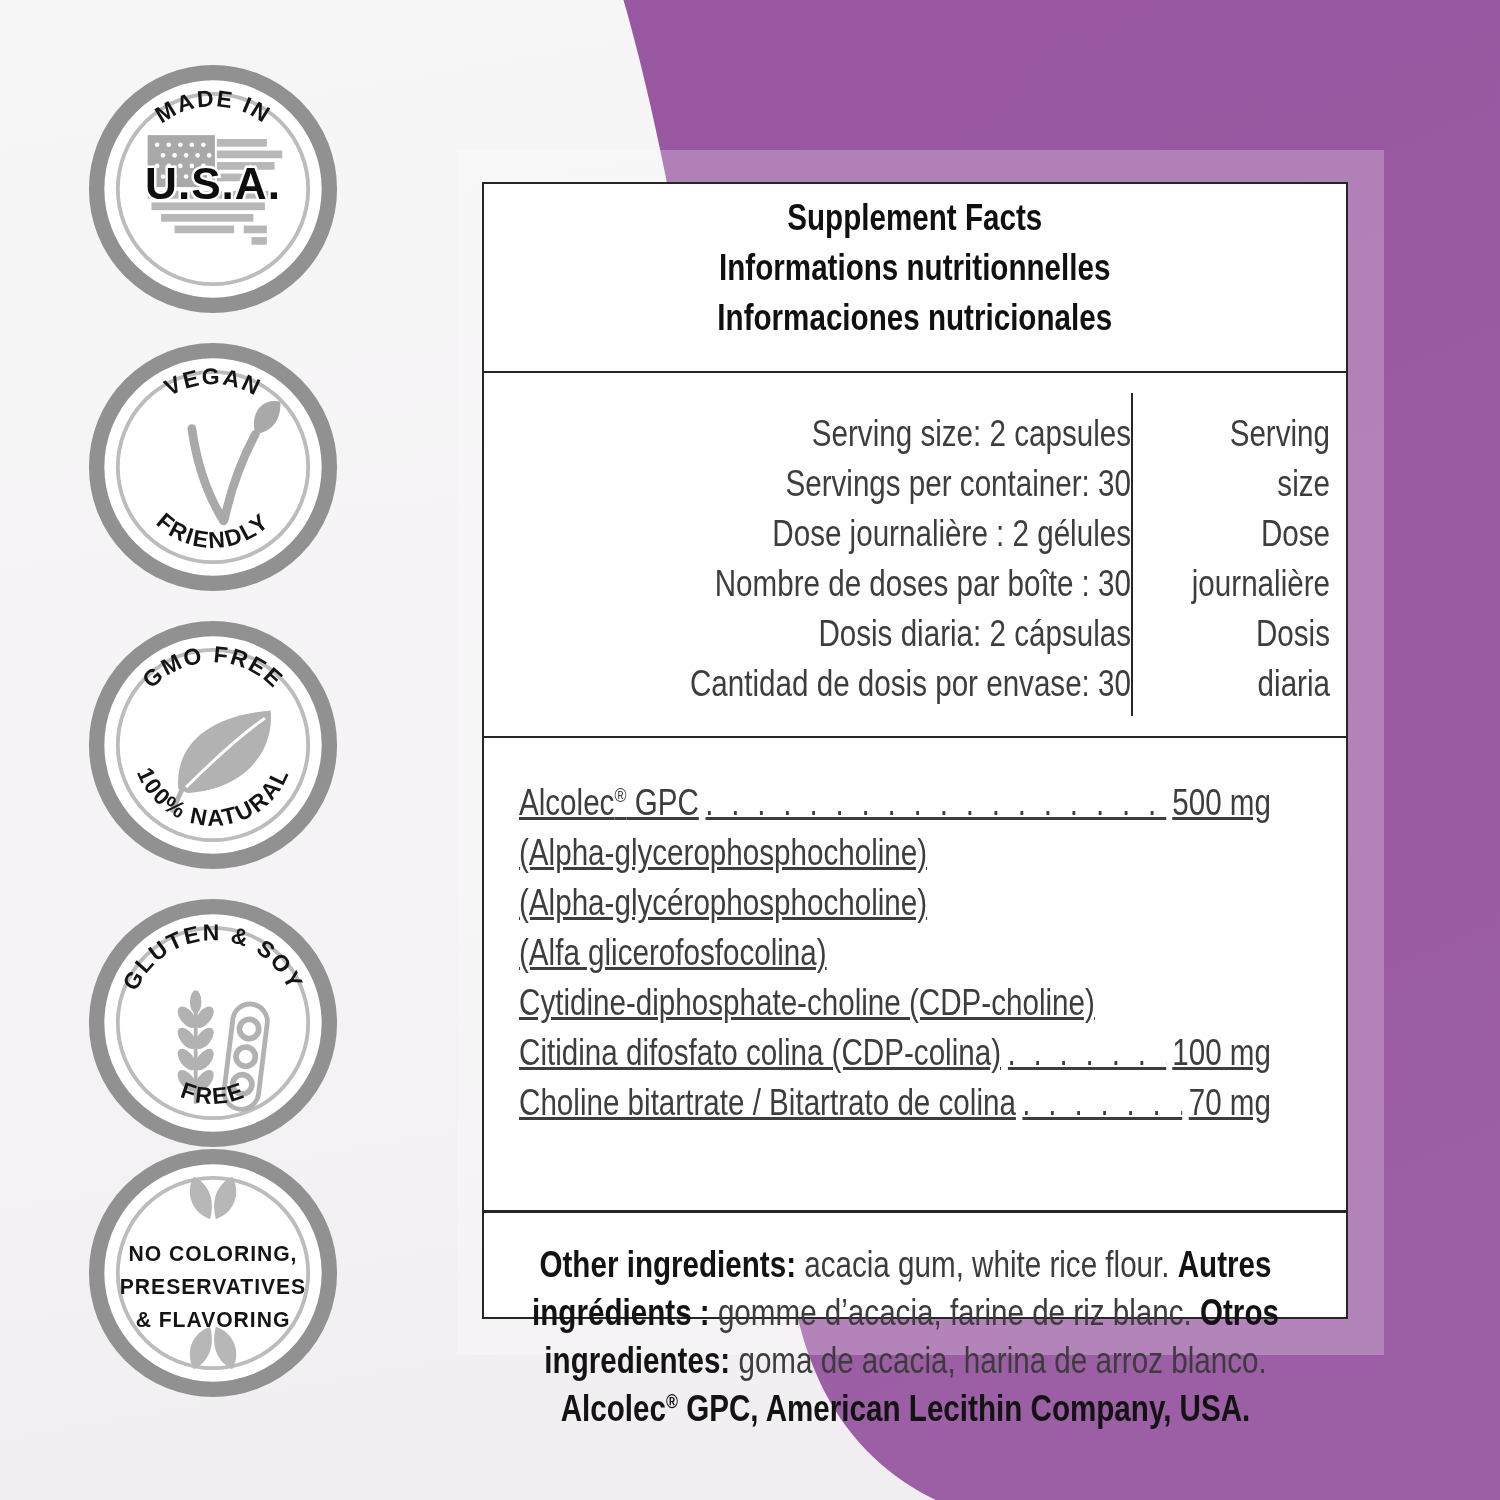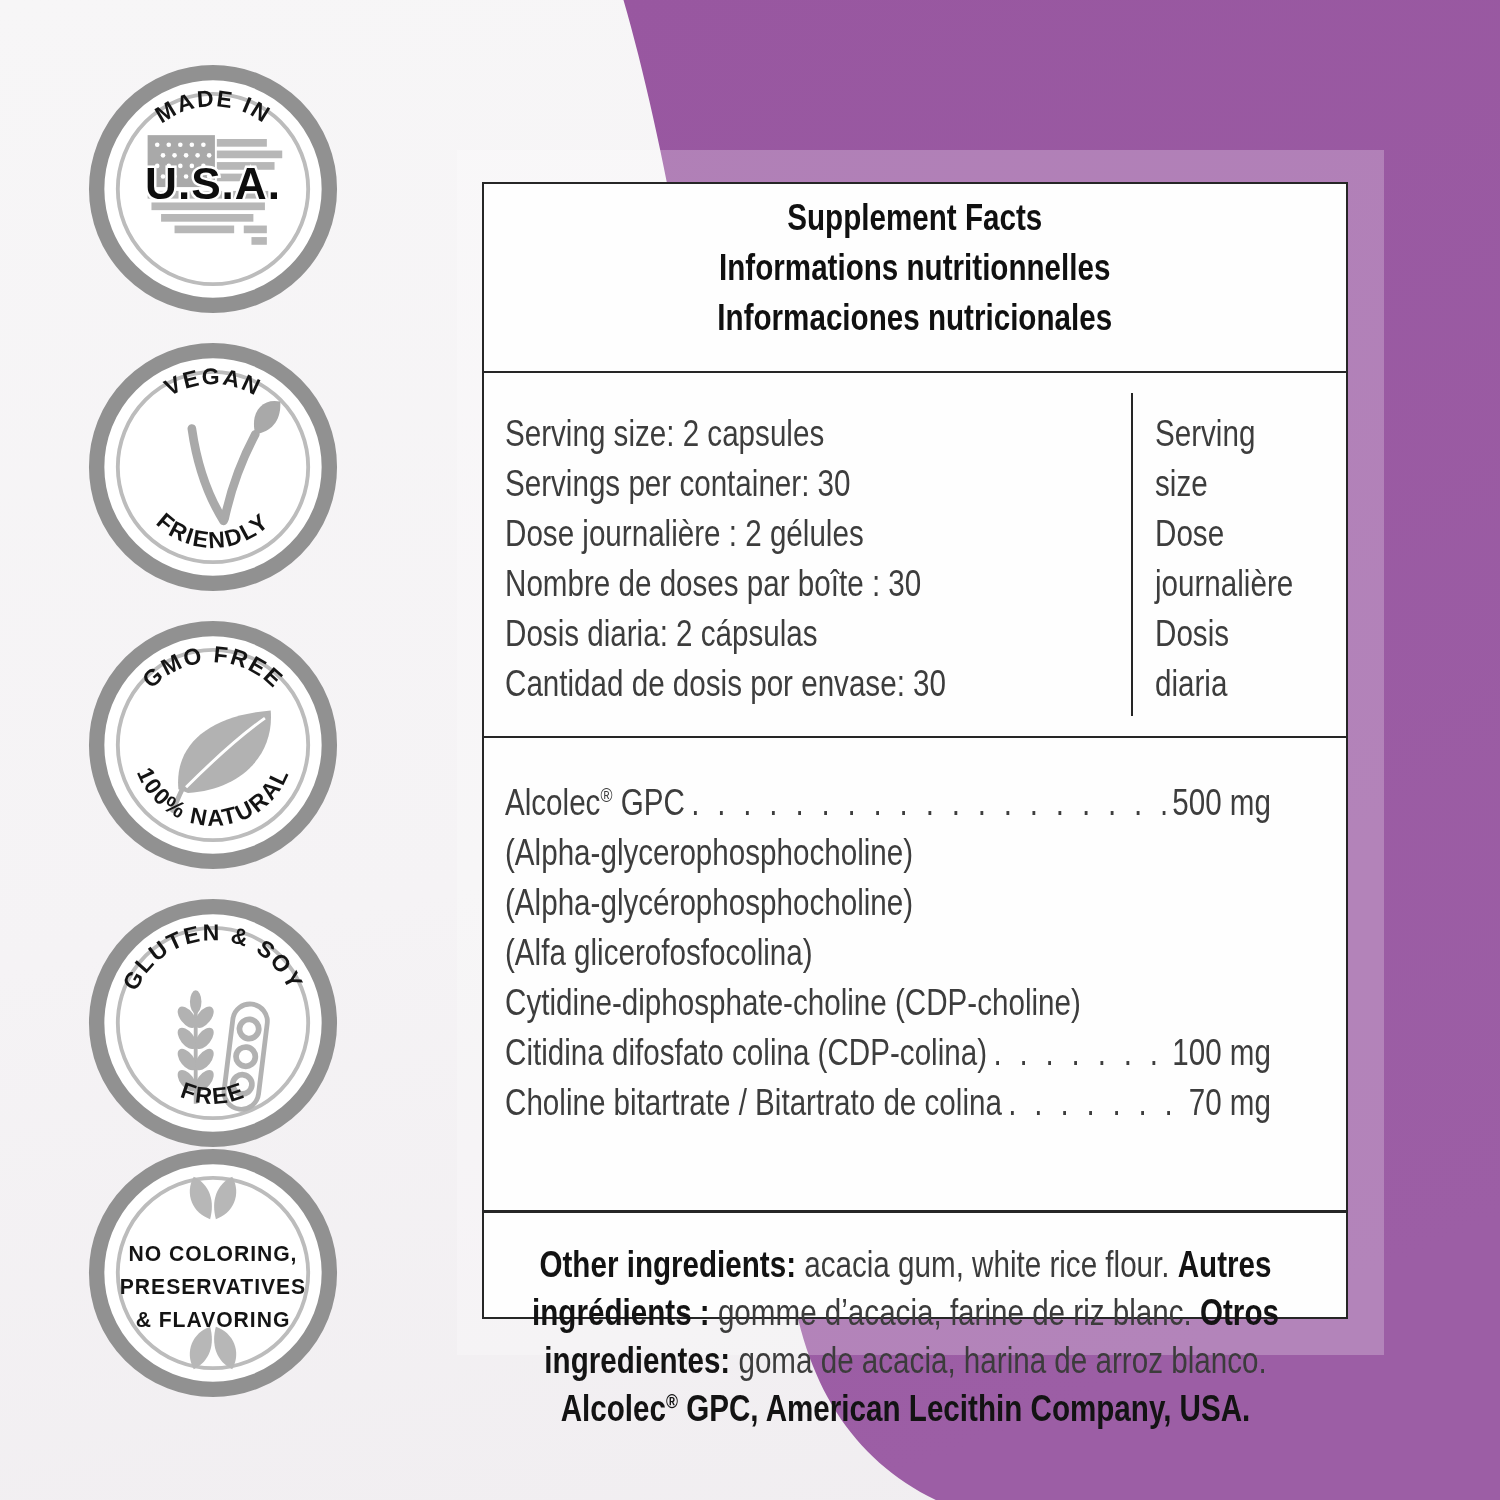--- a/index.html
+++ b/index.html
@@ -10,27 +10,27 @@
   .frame{position:absolute;left:457px;top:150px;width:927px;height:1205px;
          background:rgba(255,255,255,0.24);}
   .panel{position:absolute;left:482px;top:182px;width:866px;height:1137px;
          box-sizing:border-box;background:#fefefe;border:2px solid #262626;
          display:flex;flex-direction:column;color:#3d3d3d;gap:20px;}
   .rule{border-top:2px solid #262626;height:0;flex:none;}
   .rule.thick{border-top-width:3px;}
   .p-header{height:167px;flex:none;display:flex;flex-direction:column;justify-content:center;}
   .h-line{font-weight:bold;color:#101010;font-size:37px;line-height:50px;text-align:center;
           width:125%;margin-left:-12.5%;transform:scaleX(0.8);transform-origin:50% 50%;}
-  .p-serving{height:323px;flex:none;display:flex;}
+  .p-serving{height:323px;flex:none;display:flex;text-align:right;}
   .sv-left{width:647px;box-sizing:border-box;padding:16px 0 0 21px;}
   .sv-div{width:2px;background:#262626;flex:none;}
-  .sv-right{flex:1;box-sizing:border-box;padding:16px 0 0 22px;}
+  .sv-right{flex:1;box-sizing:border-box;padding:16px 16px 0 22px;}
   .tline{font-size:37px;line-height:50px;white-space:nowrap;}
   .cond{width:125%;transform:scaleX(0.8);transform-origin:0 0;display:block;}
-  .p-ing{height:432px;flex:none;box-sizing:border-box;padding:20px 75px 0 21px;}
+  .p-ing{height:432px;flex:none;box-sizing:border-box;padding:20px 75px 0 35px;text-decoration:underline;}
   .ing-row{display:flex;align-items:baseline;font-size:37px;line-height:50px;white-space:nowrap;}
   .ing-row .dots{flex:1;overflow:hidden;margin:0 8px;letter-spacing:6px;}
   .ing-row .amount{flex:none;}
   sup.reg{font-size:0.55em;vertical-align:super;line-height:0;}
   .p-other{flex:1;box-sizing:border-box;padding:8px 40px 0 21px;text-align:center;}
   .other-par{margin:0;font-size:37px;line-height:48px;color:#3c3c3c;}
   .other-par .b{font-weight:bold;color:#131313;}
   .badge{position:absolute;left:88px;width:250px;height:250px;}
   .badge:nth-of-type(1){top:64px;}
   .badge:nth-of-type(2){top:342px;}

